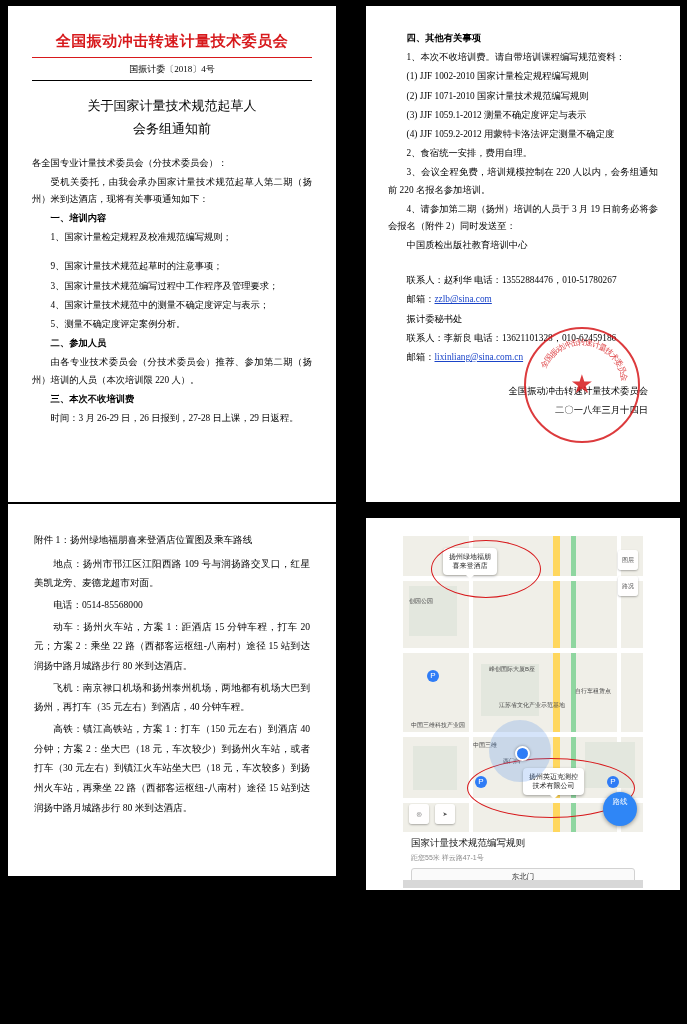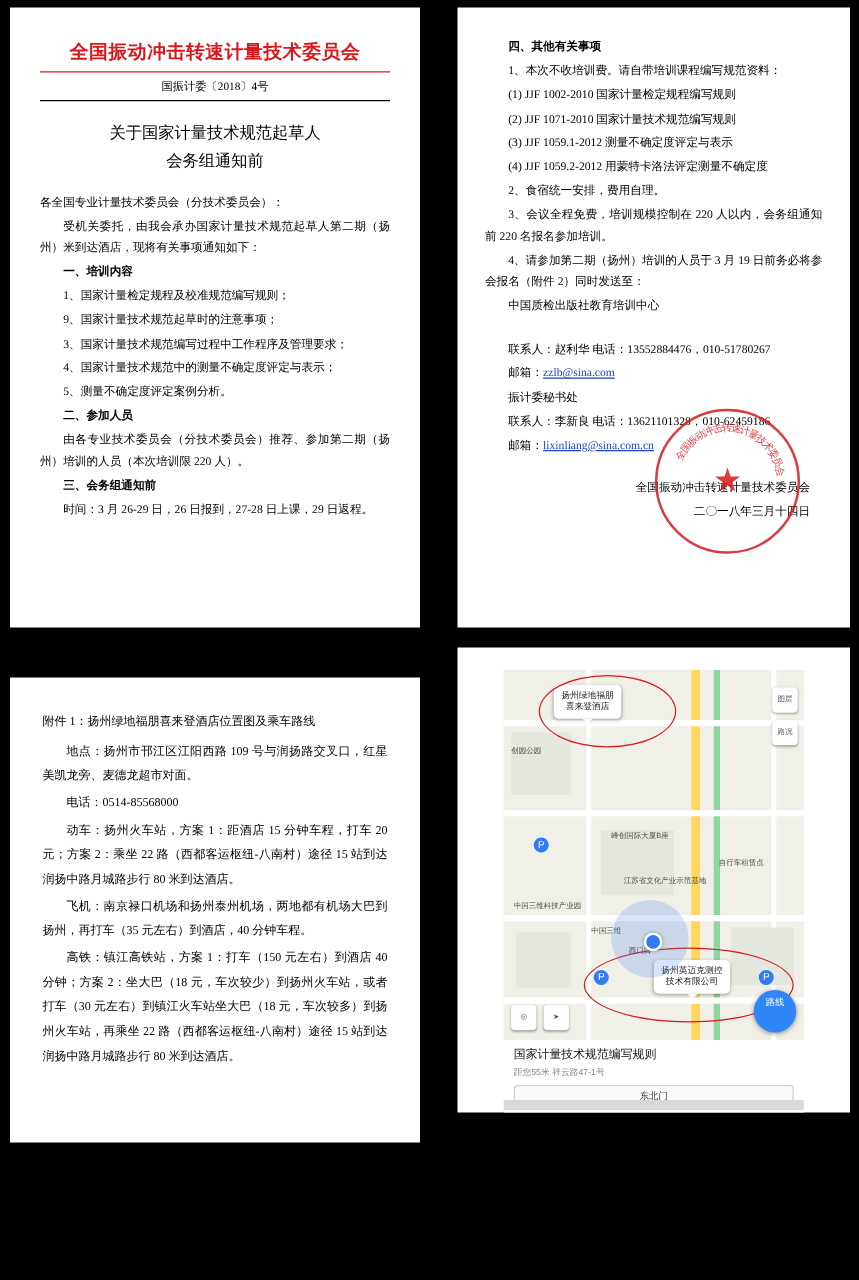--- a/index.html
+++ b/index.html
@@ -113,21 +113,21 @@
   .seal .seal-text span {
     position: absolute;
     left: 50%;
     top: 50%;
     transform-origin: 0 0;
     white-space: nowrap;
   }
   
   #page3 {
     left: 8px;
-    top: 542px;
+    top: 504px;
     width: 328px;
     height: 372px;
     padding: 26px 26px 10px 26px;
   }
   #page3 .body-text { font-size: 9.6px; line-height: 2.05; }
   
   #page4 {
     left: 366px;
     top: 518px;
     width: 314px;
@@ -286,28 +286,28 @@
   <div class="doc-number">国振计委〔2018〕4号</div>
   <div class="black-rule"></div>
   <div class="subject">
     <div>关于国家计量技术规范起草人</div>
     <div>会务组通知前</div>
   </div>
   <div class="body-text">
     <p class="indent2" style="margin:0 0 2px 0; text-indent:0;">各全国专业计量技术委员会（分技术委员会）：</p>
     <p class="indent2" style="margin:0 0 2px 0;">受机关委托，由我会承办国家计量技术规范起草人第二期（扬州）米到达酒店，现将有关事项通知如下：</p>
     <p class="sec-head" style="margin:0 0 2px 0;">一、培训内容</p>
-    <p class="indent2" style="margin:0 0 2px 0;">1、国家计量检定规程及校准规范编写规则；</p>
+    <p class="indent2" style="margin:0 0 12px 0;">1、国家计量检定规程及校准规范编写规则；</p>
     <p class="indent2" style="margin:0 0 2px 0;">9、国家计量技术规范起草时的注意事项；</p>
     <p class="indent2" style="margin:0 0 2px 0;">3、国家计量技术规范编写过程中工作程序及管理要求；</p>
     <p class="indent2" style="margin:0 0 2px 0;">4、国家计量技术规范中的测量不确定度评定与表示；</p>
     <p class="indent2" style="margin:0 0 2px 0;">5、测量不确定度评定案例分析。</p>
     <p class="sec-head" style="margin:0 0 2px 0;">二、参加人员</p>
     <p class="indent2" style="margin:0 0 2px 0;font-family:Liberation Serif, serif;">由各专业技术委员会（分技术委员会）推荐、参加第二期（扬州）培训的人员（本次培训限 220 人）。</p>
-    <p class="sec-head" style="margin:0 0 2px 0;">三、会务组通知前</p>
+    <p class="sec-head" style="margin:0 0 2px 0;">三、本次不收培训费</p>
     <p class="indent2" style="margin:0 0 2px 0;">时间：3 月 26-29 日，26 日报到，27-28 日上课，29 日返程。</p>
   </div>
 </div>
 
 <div class="page" id="page2">
   <div class="body-text">
     <p class="sec-head" style="margin:0 0 2px 0;">四、其他有关事项</p>
     <p class="indent2" style="margin:0 0 2px 0;">1、本次不收培训费。请自带培训课程编写规范资料：</p>
     <p class="indent2" style="margin:0 0 2px 0;">(1) JJF 1002-2010 国家计量检定规程编写规则</p>
     <p class="indent2" style="margin:0 0 2px 0;">(2) JJF 1071-2010 国家计量技术规范编写规则</p>

